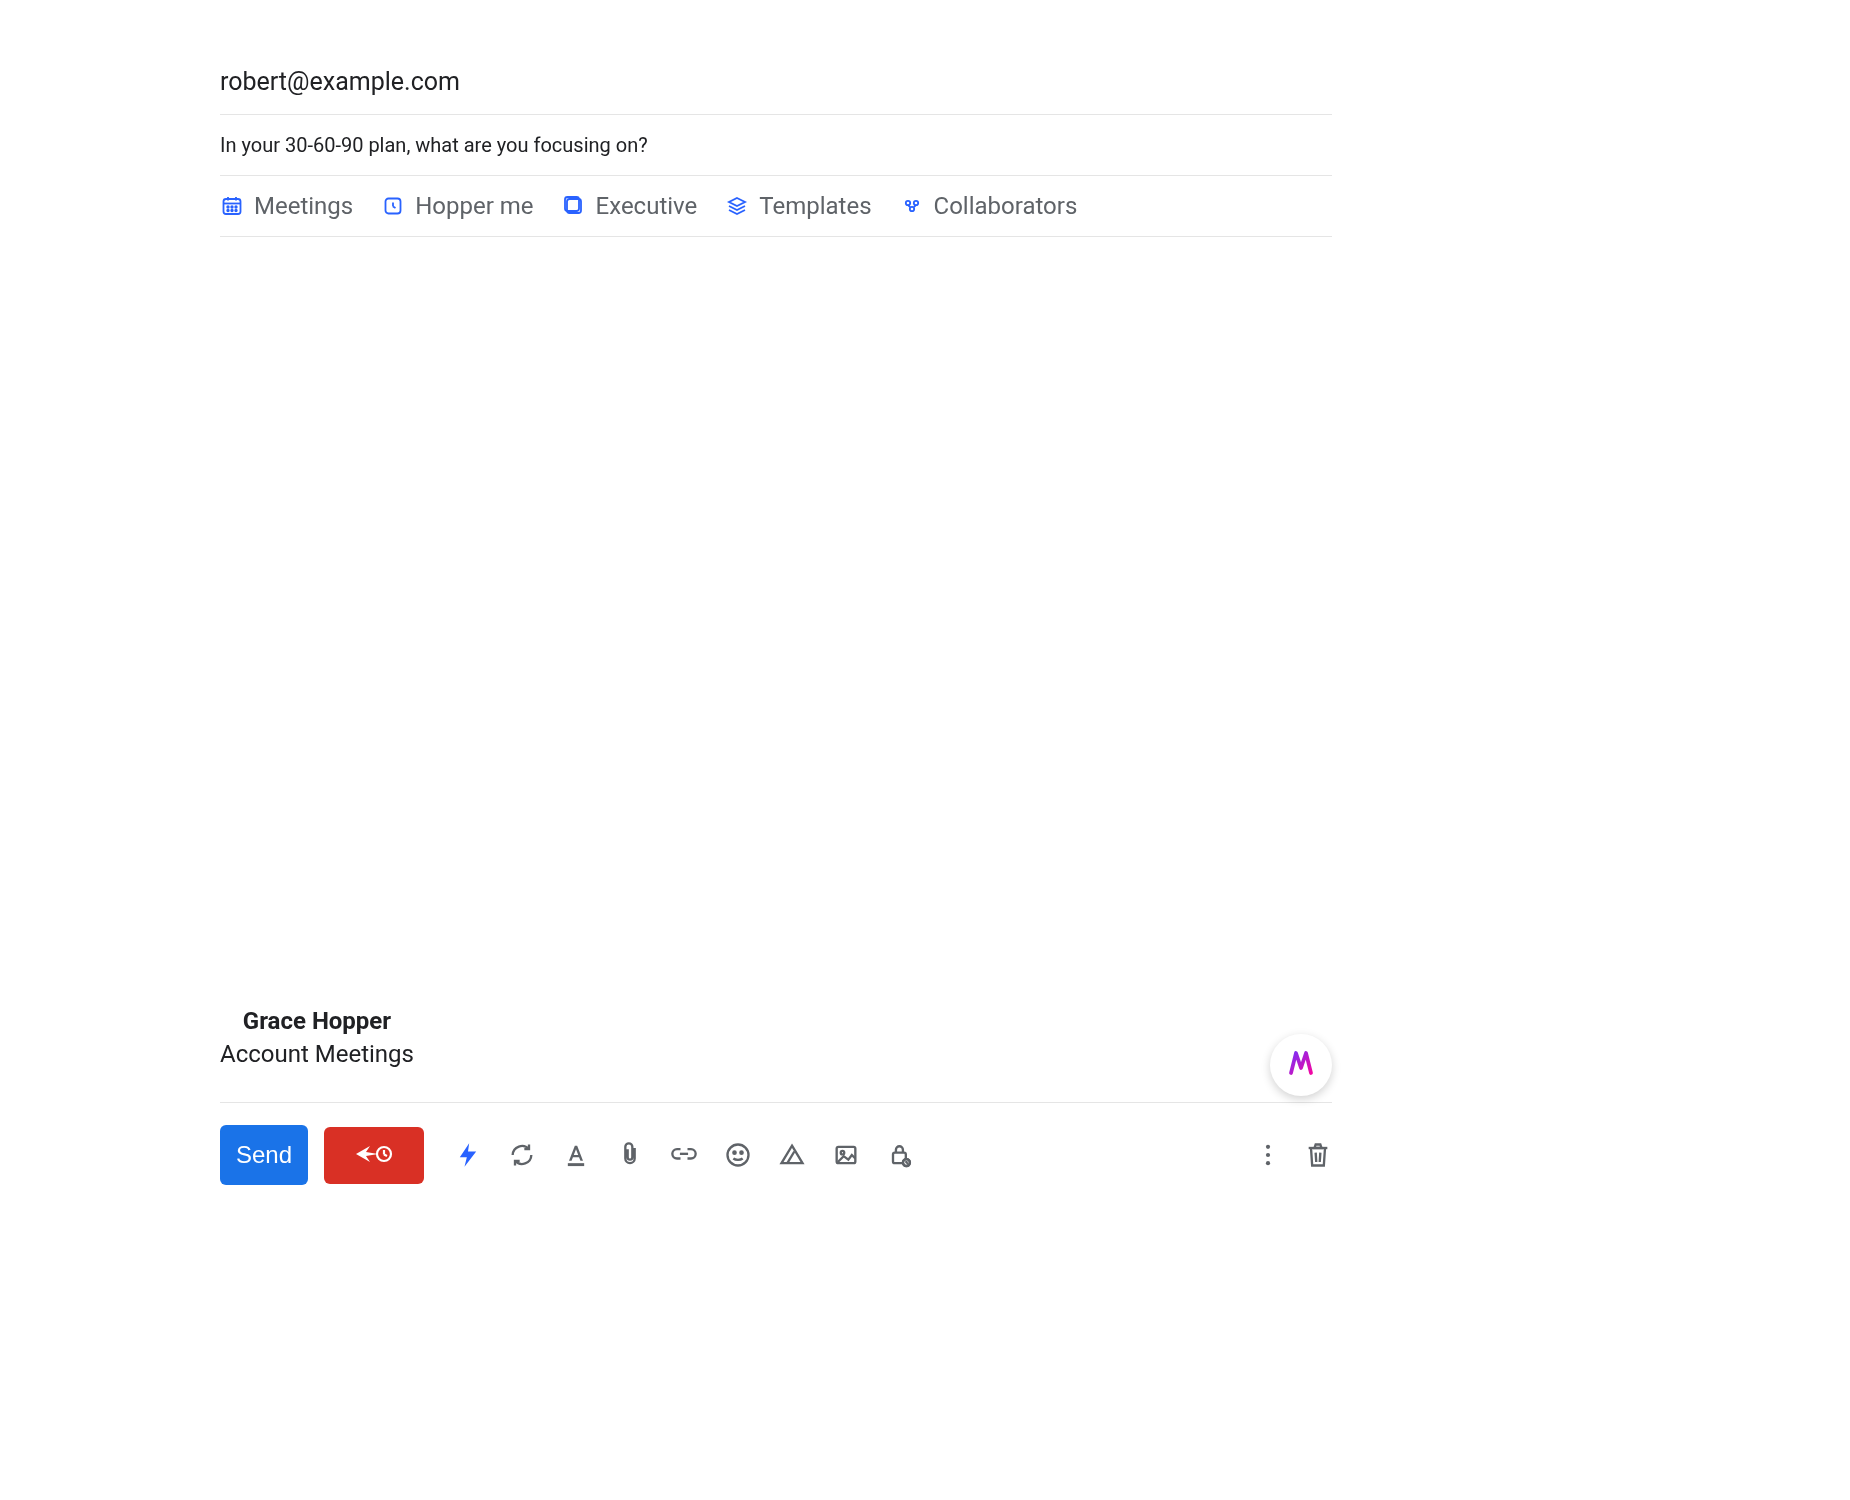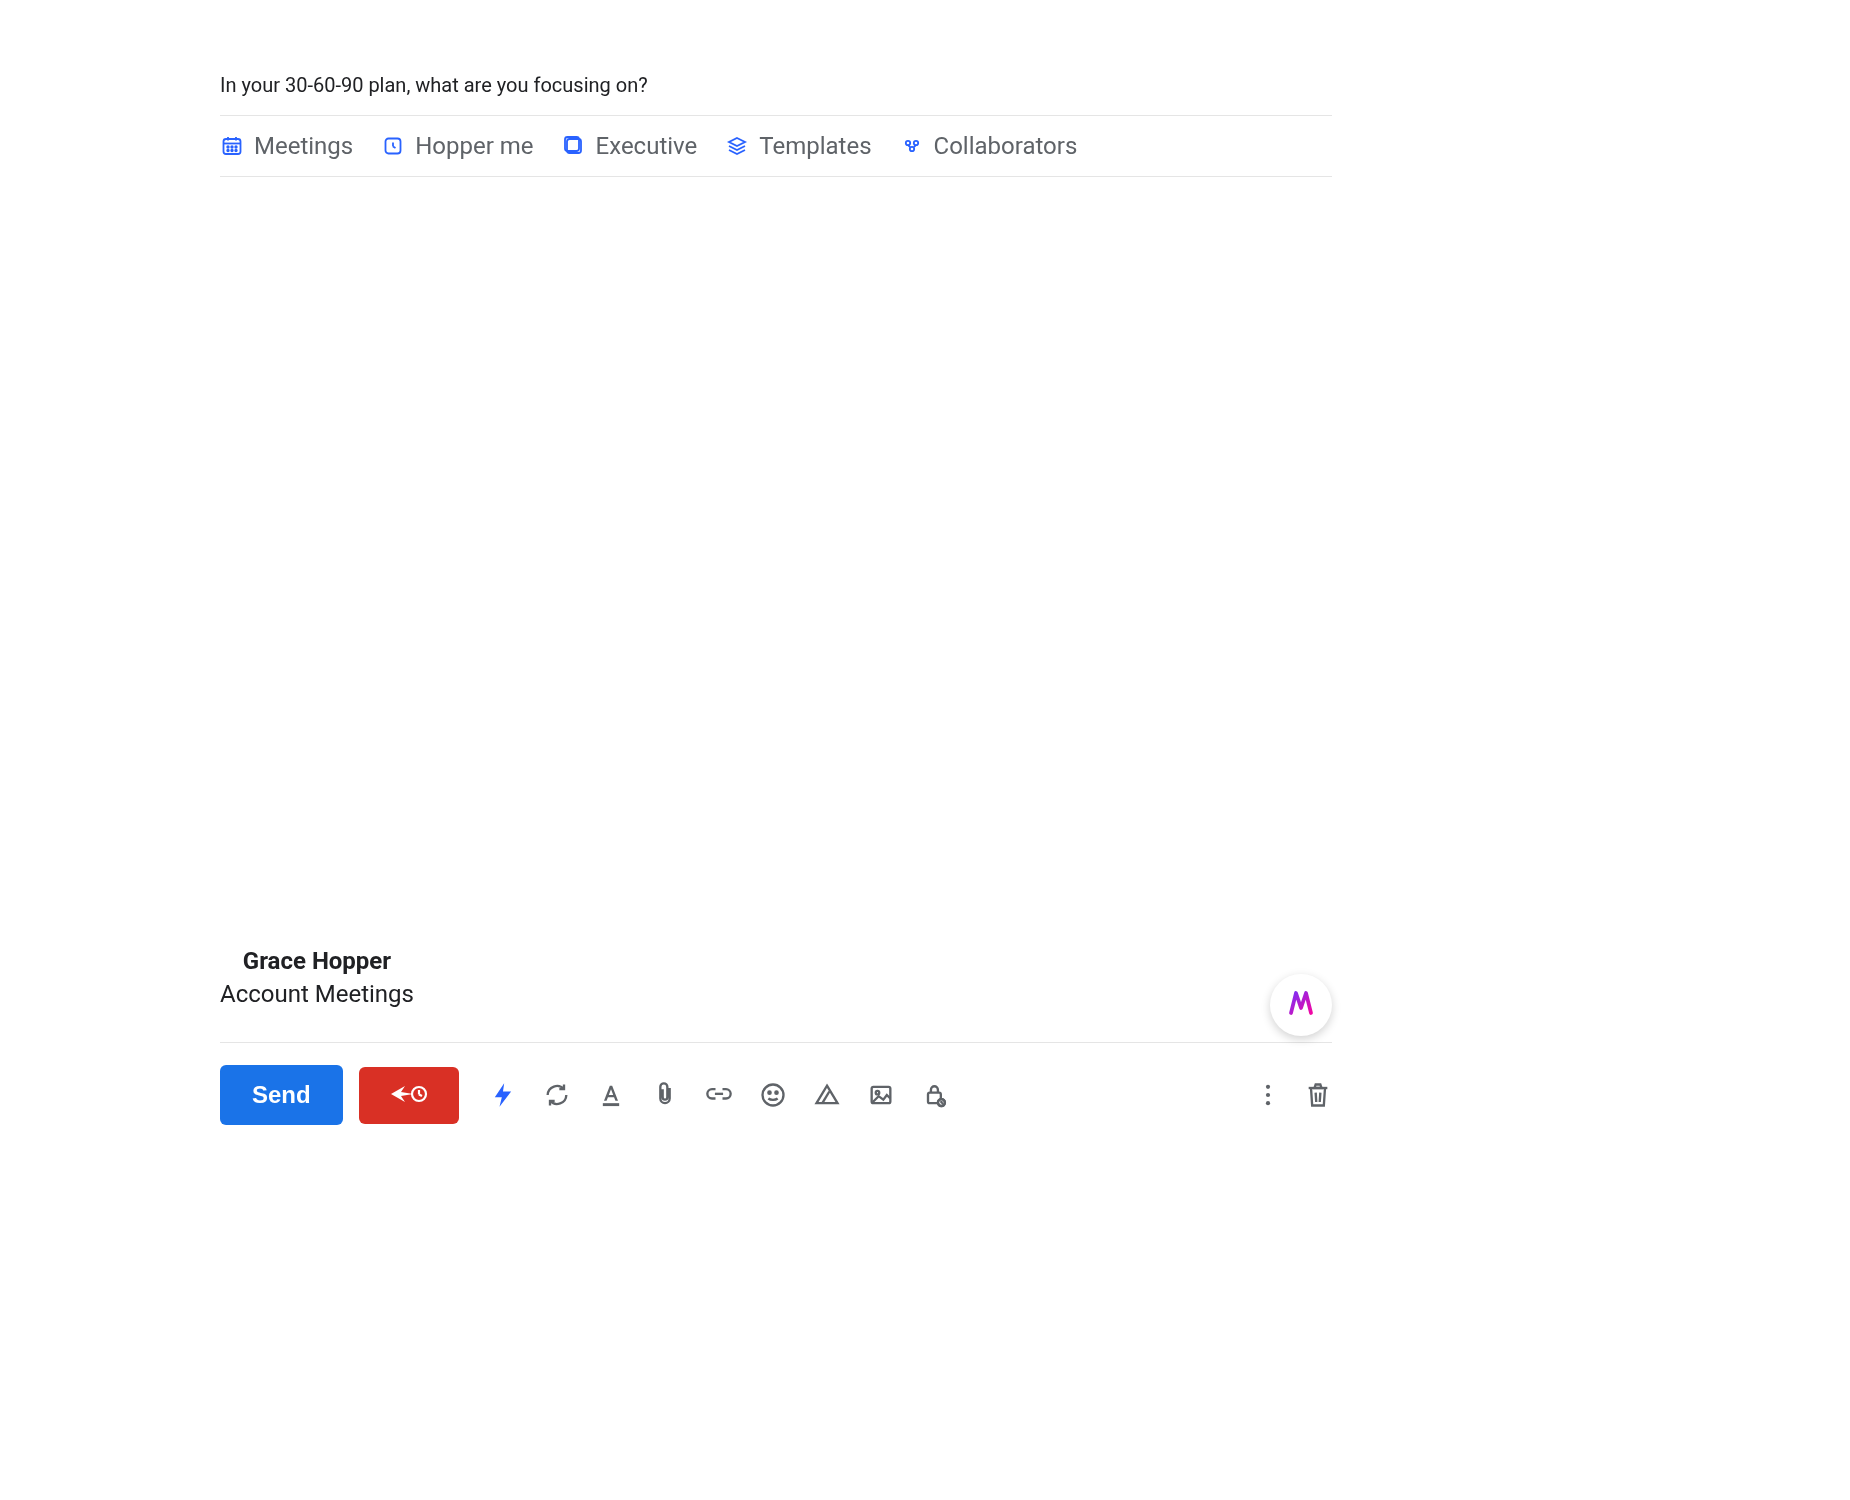--- a/index.html
+++ b/index.html
@@ -81,23 +81,23 @@
     display: flex;
     align-items: center;
     padding: 22px 0;
     gap: 16px;
   }
   .btn-send {
     background: #1a73e8;
     color: #fff;
     border: none;
     border-radius: 6px;
-    padding: 16px 32px;
+    padding: 16px 16px;
     font-size: 24px;
-    font-weight: 700;
+    font-weight: 400;
     cursor: pointer;
   }
   .btn-red {
     background: #d93025;
     border: none;
     border-radius: 6px;
     padding: 14px 30px;
     cursor: pointer;
     display: inline-flex;
     align-items: center;
@@ -124,20 +124,23 @@
     display: inline-flex;
     align-items: center;
     gap: 22px;
   }
   .tb-icon svg, .tool-icon svg { width: 100%; height: 100%; }
 </style>
 </head>
 <body>
 
 <div class="compose">
+  <div class="to-row">
+    <span>robert@example.com</span>
+  </div>
   <div class="subject-row">
     <span>In your 30-60-90 plan, what are you focusing on?</span>
   </div>
 
   <div class="toolbar-row">
     <div class="tb-item">
       <span class="tb-icon">
         <svg viewBox="0 0 24 24" fill="none" stroke="currentColor" stroke-width="1.8">
             <rect x="3.5" y="5" width="17" height="15" rx="2.5"></rect>
             <line x1="3.5" y1="9.5" x2="20.5" y2="9.5"></line>

